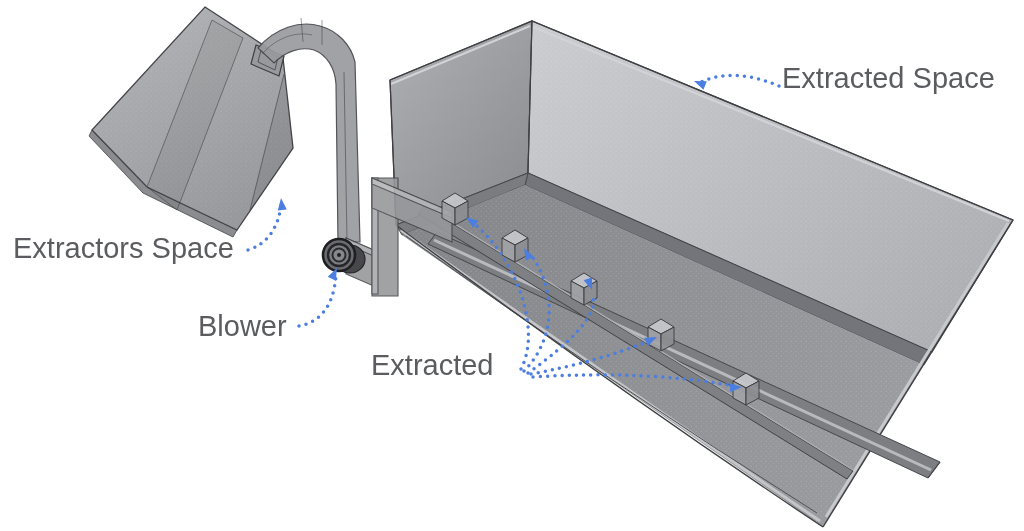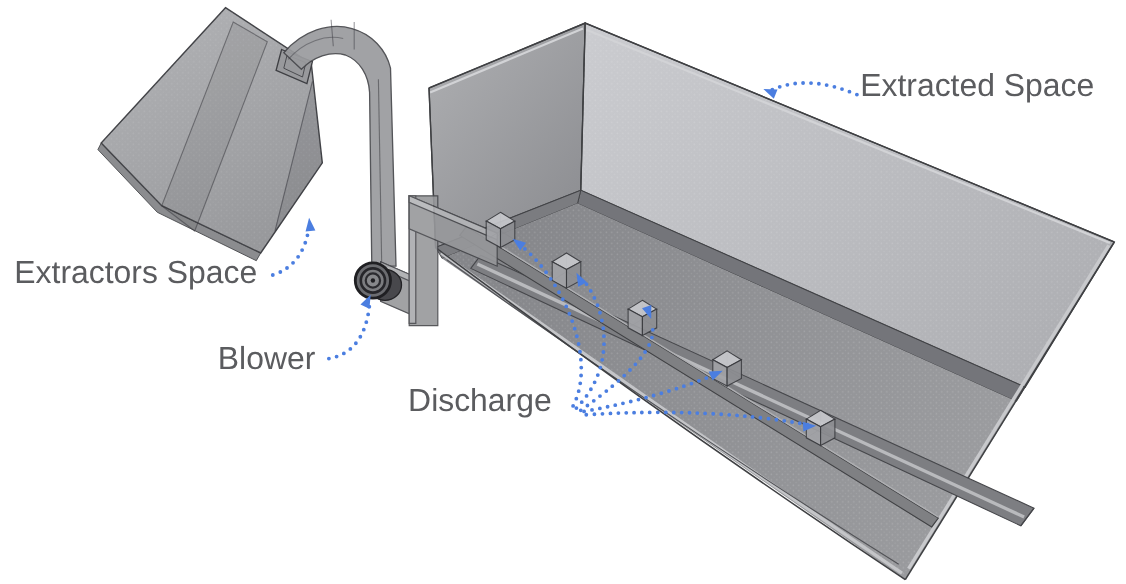--- a/index.html
+++ b/index.html
@@ -170,16 +170,16 @@
     <polygon points="0,0 -12,4.5 -12,-4.5" transform="translate(466,217) rotate(217)"></polygon>
     <polygon points="0,0 -12,4.5 -12,-4.5" transform="translate(524,248) rotate(242)"></polygon>
     <polygon points="0,0 -12,4.5 -12,-4.5" transform="translate(592,290) rotate(70)"></polygon>
     <polygon points="0,0 -12,4.5 -12,-4.5" transform="translate(657,337) rotate(-24)"></polygon>
     <polygon points="0,0 -12,4.5 -12,-4.5" transform="translate(742,387) rotate(-4)"></polygon>
   </g>
 </svg>
 
 <div class="lbl" id="lbl-discharge">Extractors Space</div>
 <div class="lbl" id="lbl-blower">Blower</div>
-<div class="lbl" id="lbl-extractors">Discharge</div>
+<div class="lbl" id="lbl-extractors">Extracted</div>
 <div class="lbl" id="lbl-extracted">Extracted Space</div>
 
 </div>
 
 </body></html>

